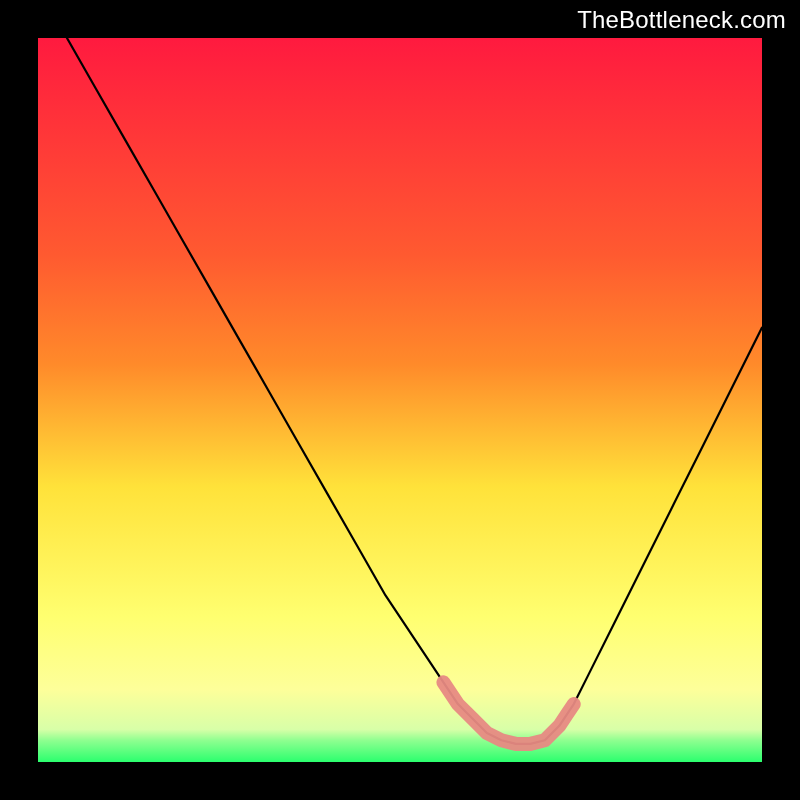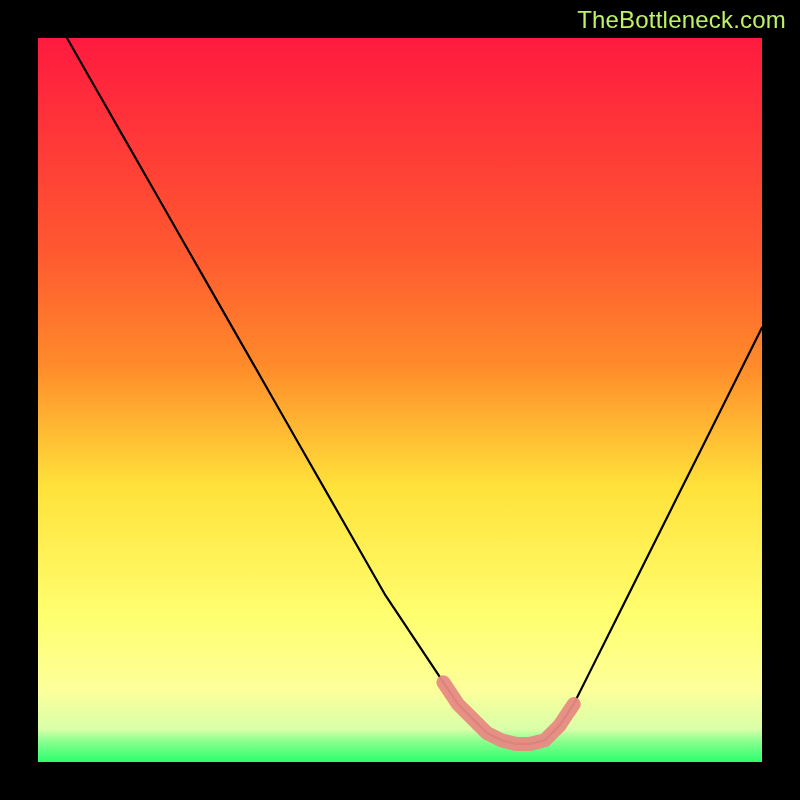--- a/index.html
+++ b/index.html
@@ -22,21 +22,21 @@
     position: absolute;
     left: 38px;
     top: 38px;
     width: 724px;
     height: 724px;
   }
   .watermark {
     position: absolute;
     top: 6px;
     right: 14px;
-    color: #bef264;
+    color: #ffffff;
     font-size: 24px;
     font-weight: 500;
     letter-spacing: 0.2px;
   }
   svg { display: block; }
 </style>
 </head>
 <body>
 
 <div class="outer">

